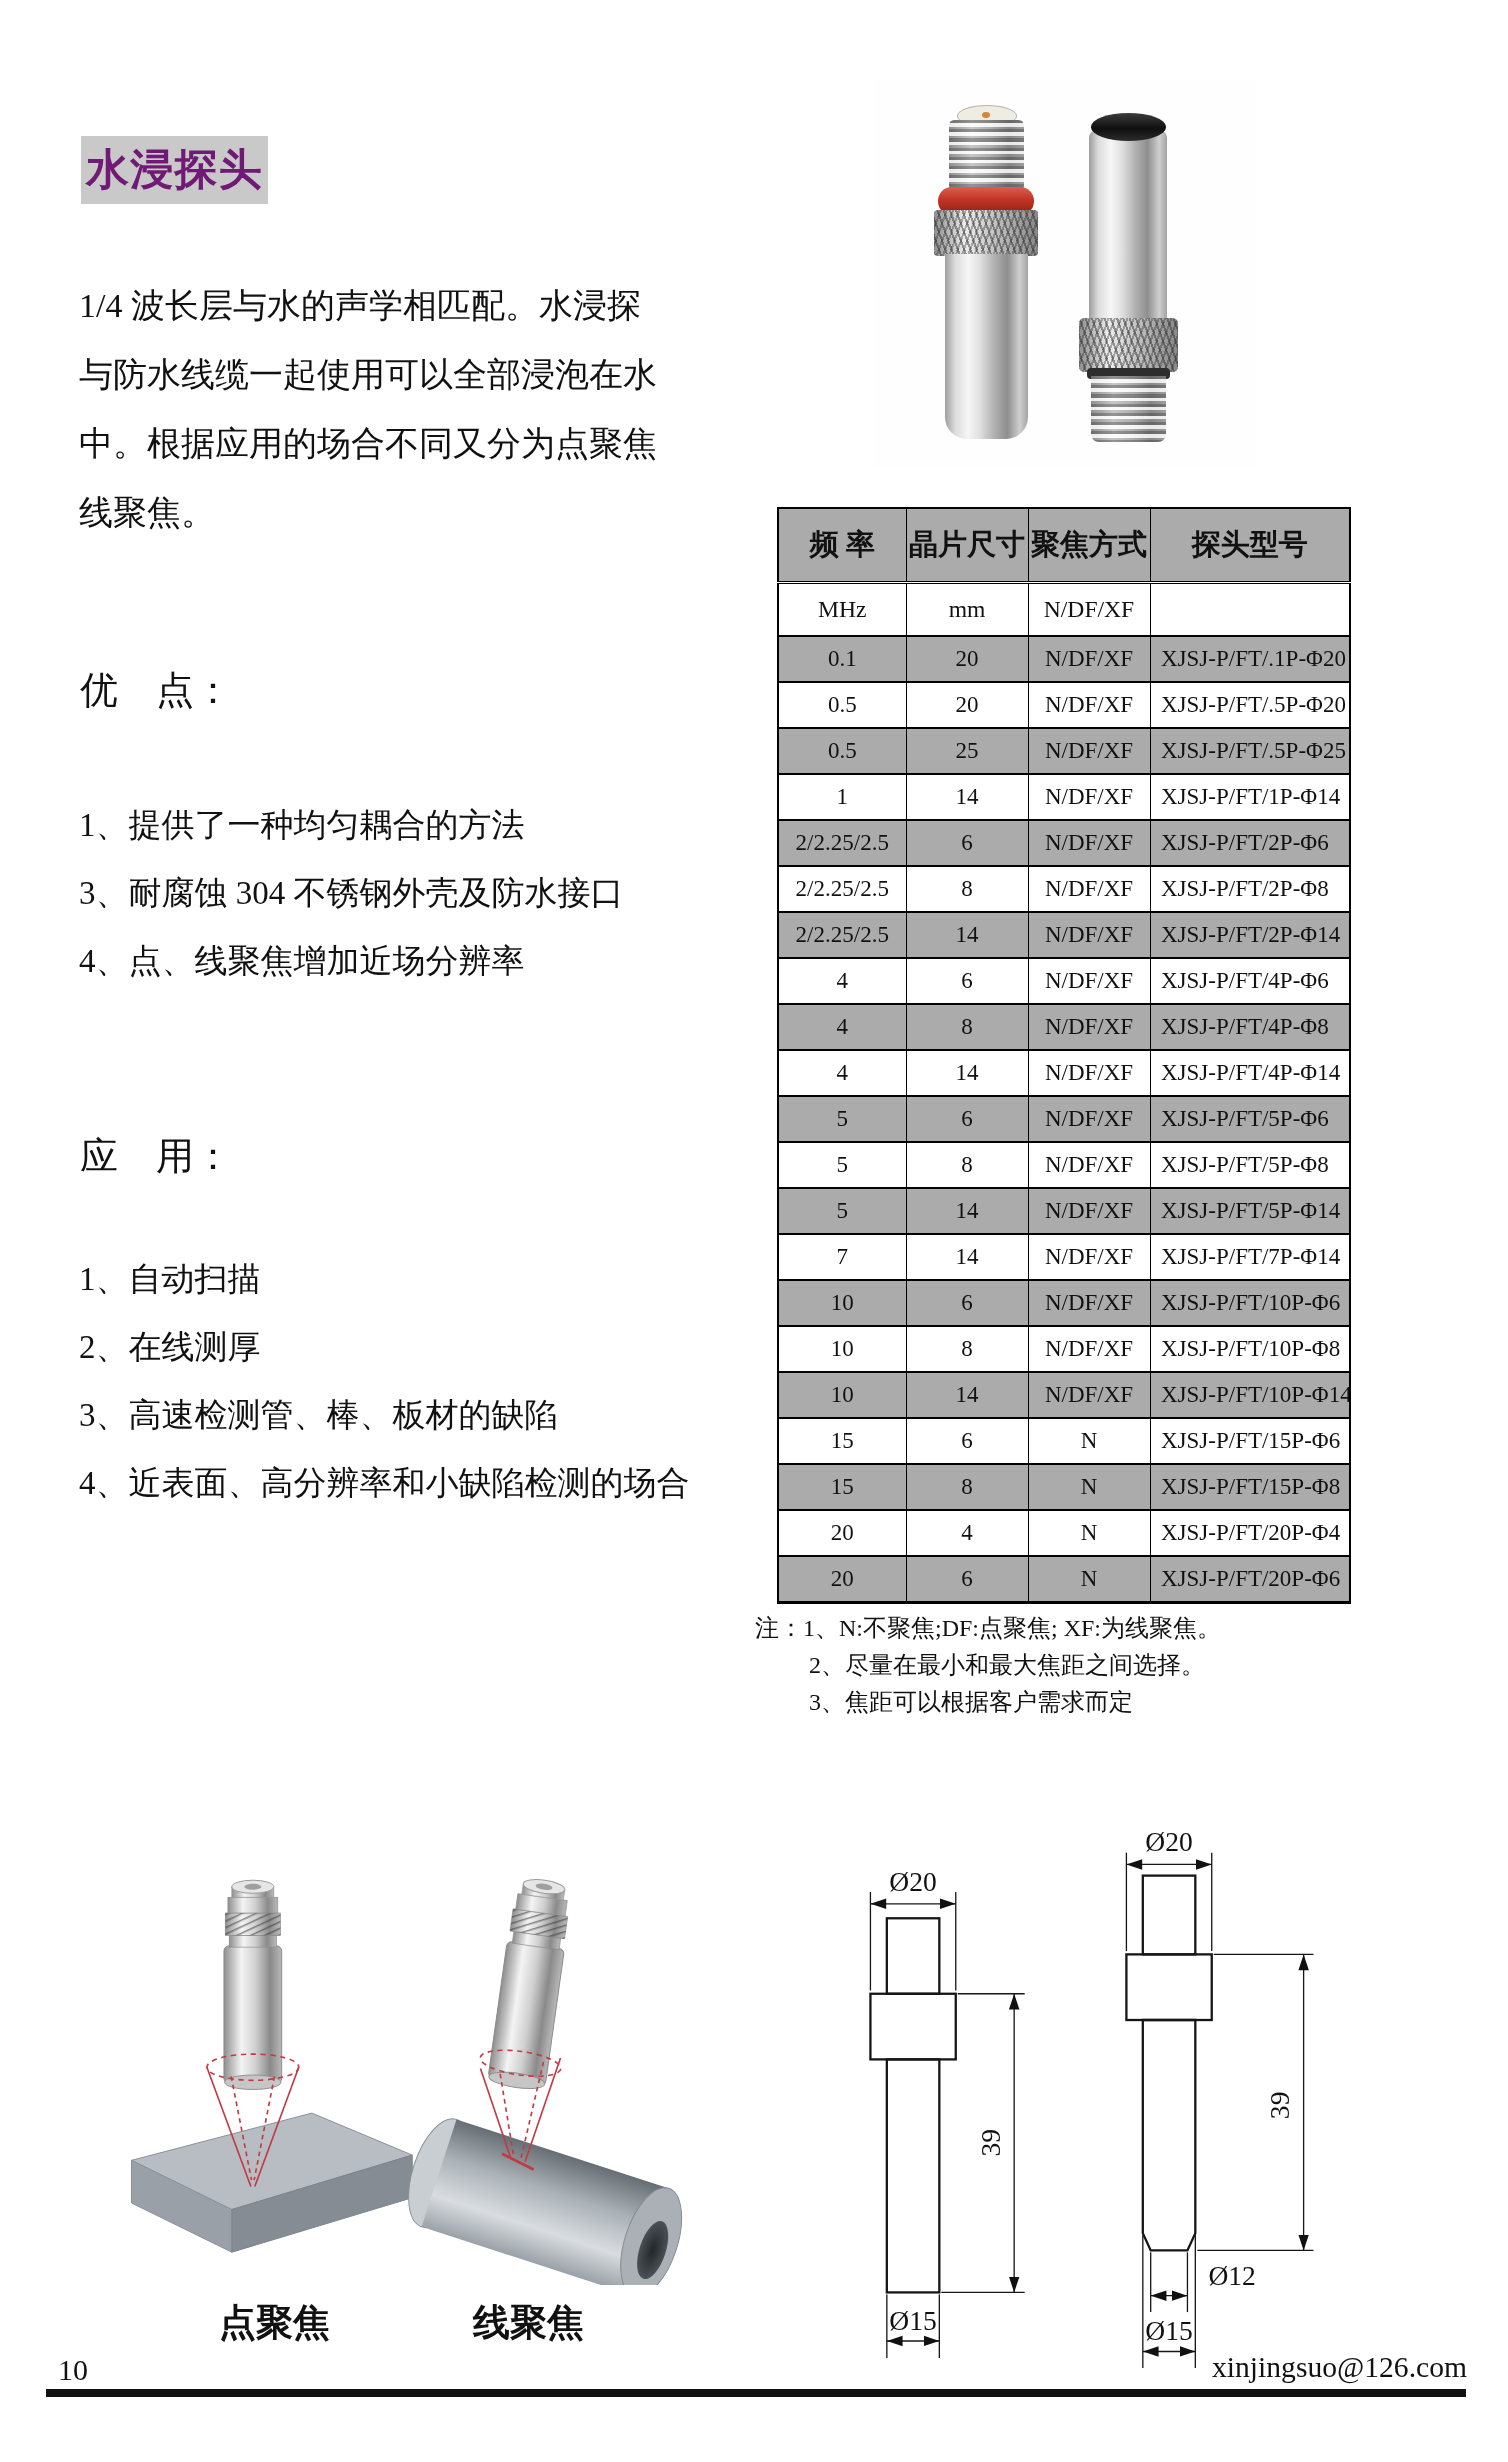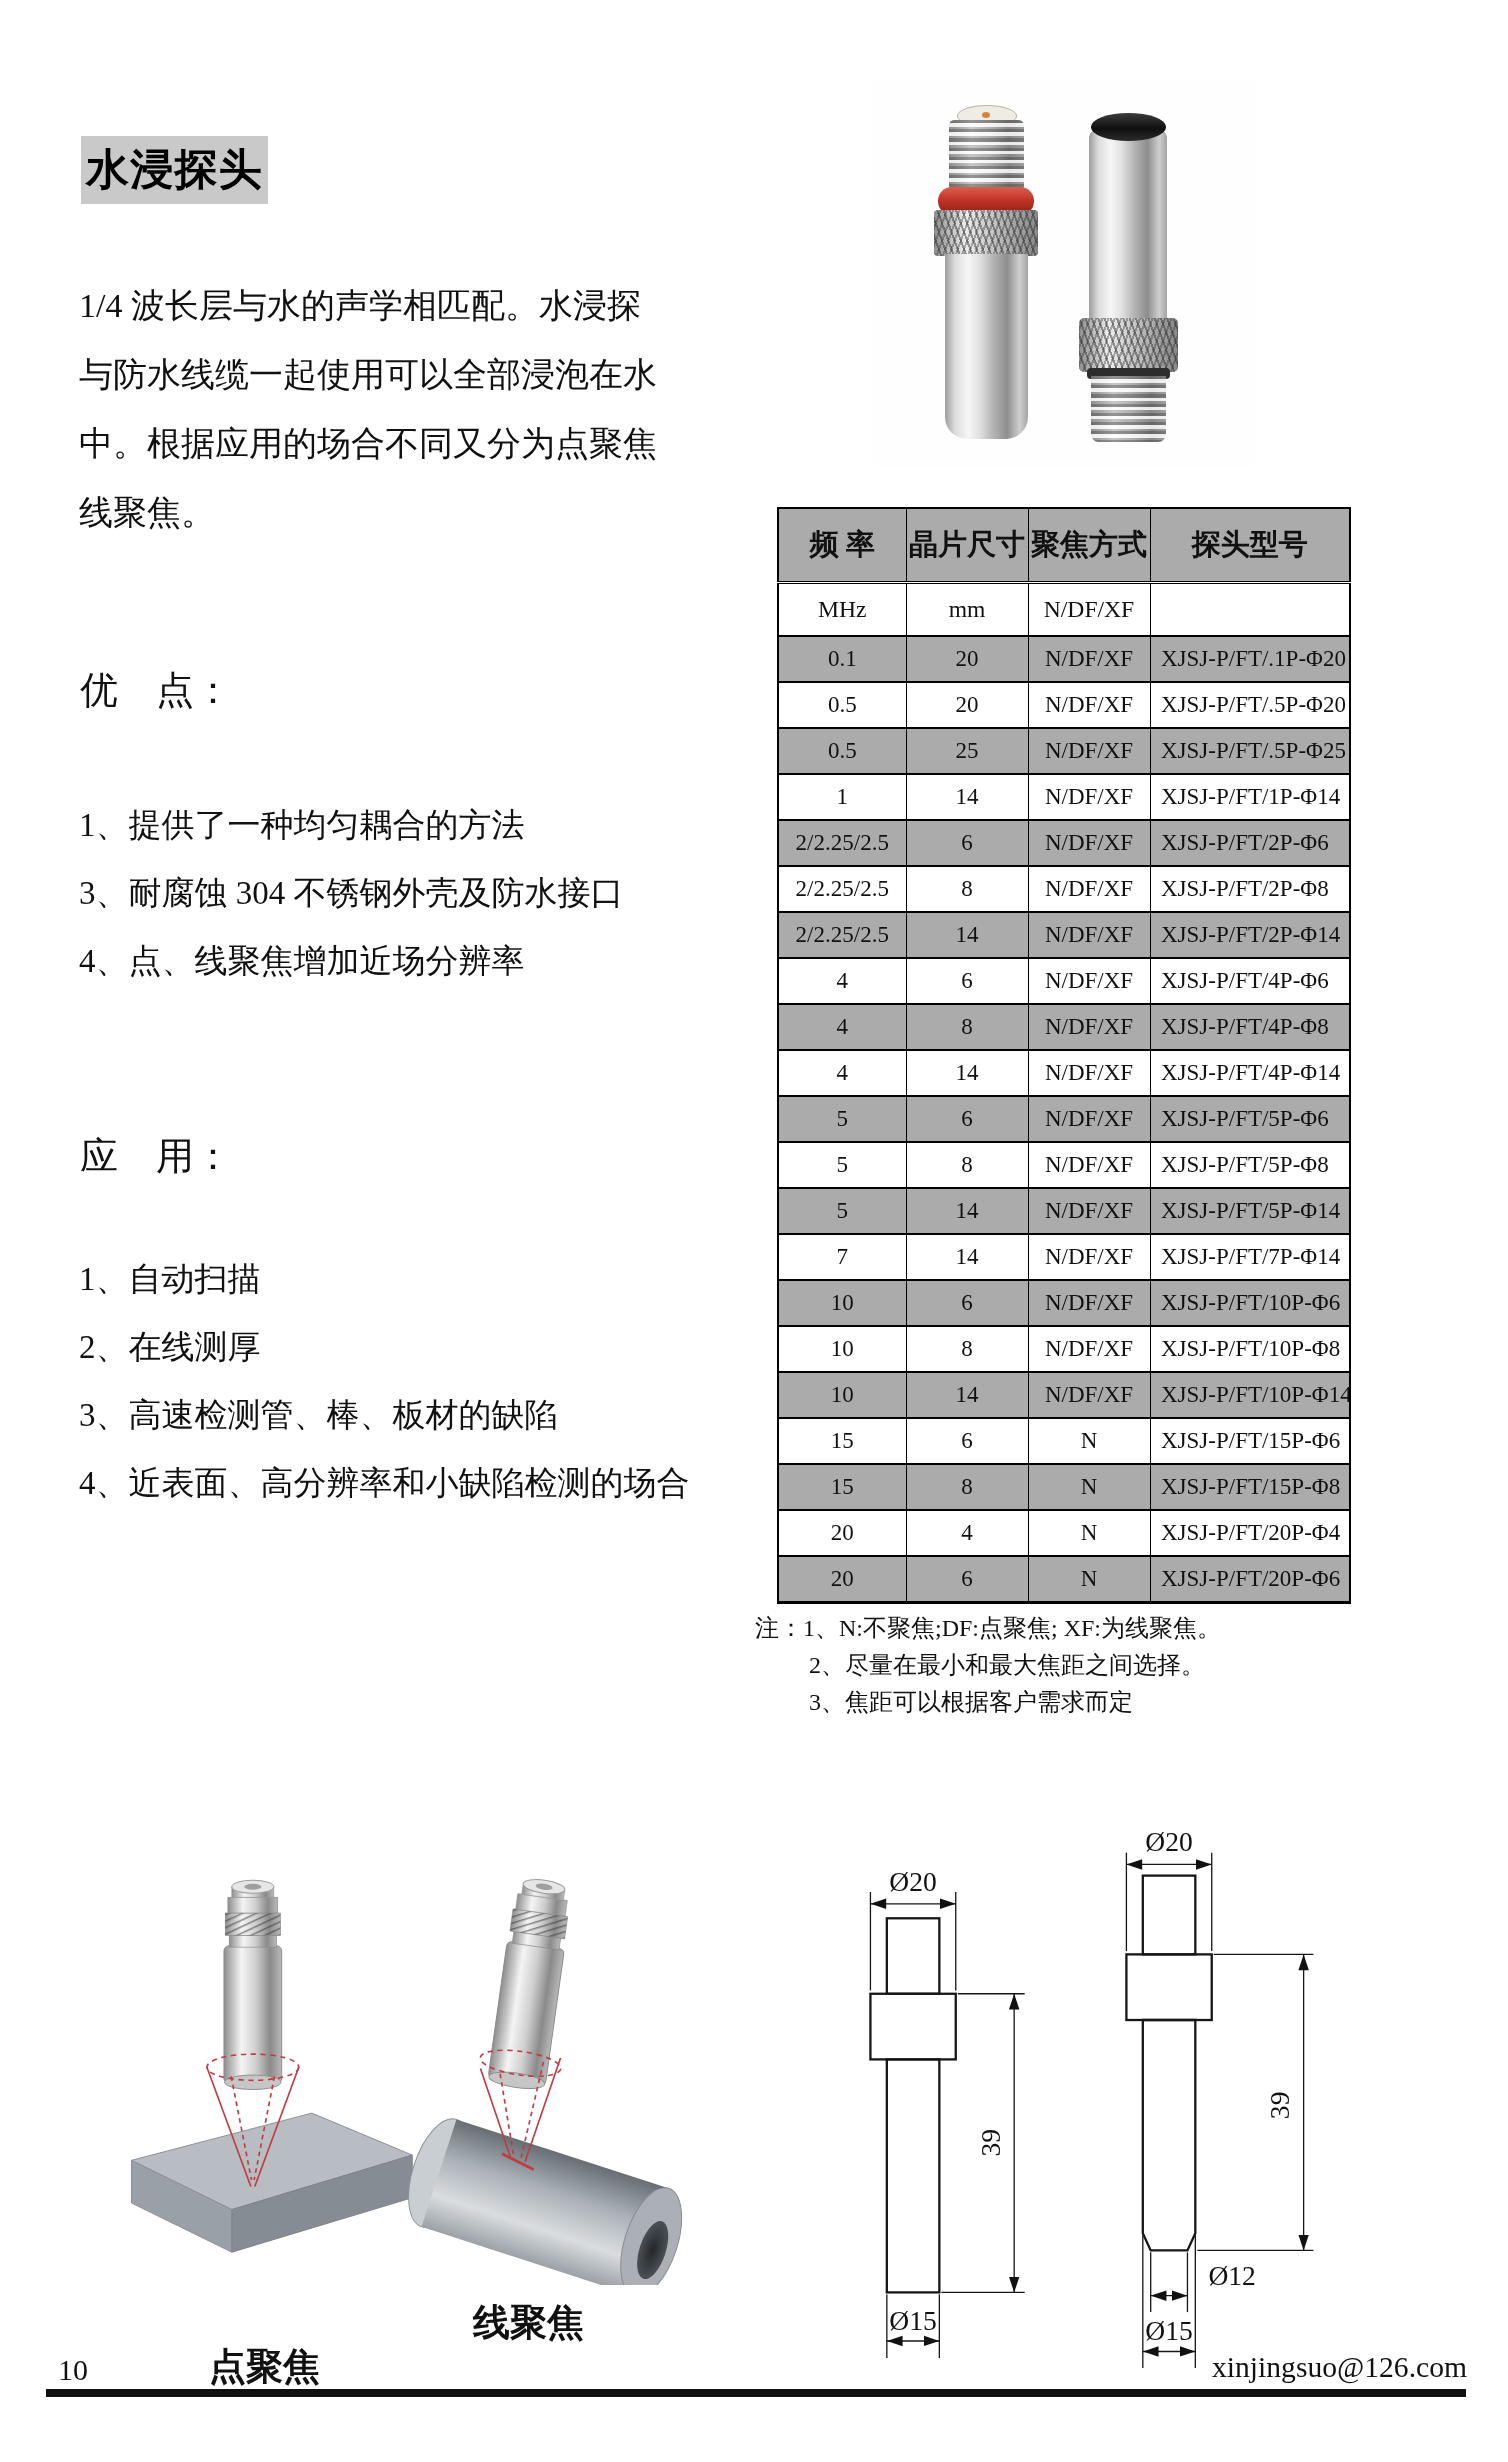--- a/index.html
+++ b/index.html
@@ -5,21 +5,21 @@
   html,body{margin:0;padding:0;background:#ffffff;}
   #page{
     position:relative; width:1508px; height:2462px; background:#ffffff; overflow:hidden;
     font-family:"Liberation Serif","DejaVu Serif",serif; color:#111;
   }
   
   .title-box{
     position:absolute; left:81px; top:136px; width:187px; height:68px;
     background:#c9c9c9; display:flex; align-items:center; justify-content:center;
   }
-  .title-text{ color:#000000; font-size:43px; font-weight:bold; letter-spacing:1.3px; white-space:nowrap;}
+  .title-text{ color:#701a75; font-size:43px; font-weight:bold; letter-spacing:1.3px; white-space:nowrap;}
   
   .intro{ position:absolute; left:79px; top:271px; width:762px;}
   .intro-line{ height:69px; line-height:69px; font-size:34px; white-space:nowrap;}
   .intro-first{ padding-left:68px;}
   
   .sec-heading{ position:absolute; left:80px; font-size:38px; white-space:nowrap;}
   .adv-list{ position:absolute; left:79px; top:791px; width:762px;}
   .app-list{ position:absolute; left:79px; top:1245px; width:762px;}
   .list-line{ height:68px; line-height:68px; font-size:33px; white-space:nowrap;}
   
@@ -332,21 +332,21 @@
     <use href="#probeG" transform="translate(650,45) rotate(8)"></use>
     <g stroke="#c23a42" fill="none" stroke-width="2.5">
       <ellipse cx="613" cy="322" rx="62" ry="18" transform="rotate(8 613 322)" stroke-dasharray="8,7"></ellipse>
       <line x1="552" y1="330" x2="598" y2="466"></line>
       <line x1="674" y1="314" x2="620" y2="472"></line>
       <line x1="582" y1="338" x2="602" y2="460" stroke-dasharray="7,6"></line>
       <line x1="648" y1="320" x2="614" y2="466" stroke-dasharray="7,6"></line>
       <line x1="585" y1="460" x2="633" y2="484" stroke-width="4"></line>
     </g>
   </svg>
-  <div class="fig-label" style="left:166px;margin-top:44px;">点聚焦</div>
+  <div class="fig-label" style="left:176px;">点聚焦</div>
   <div class="fig-label" style="left:430px;">线聚焦</div>
 
   <svg class="dim-fig" width="722" height="565" viewBox="0 0 1100 860">
     <defs>
       <marker id="mE" markerWidth="14" markerHeight="10" refX="12" refY="5" orient="auto">
           <path d="M0,1 L12,5 L0,9 Z" fill="#111"></path>
         </marker>
       <marker id="mS" markerWidth="14" markerHeight="10" refX="0" refY="5" orient="auto">
           <path d="M12,1 L0,5 L12,9 Z" fill="#111"></path>
         </marker>

